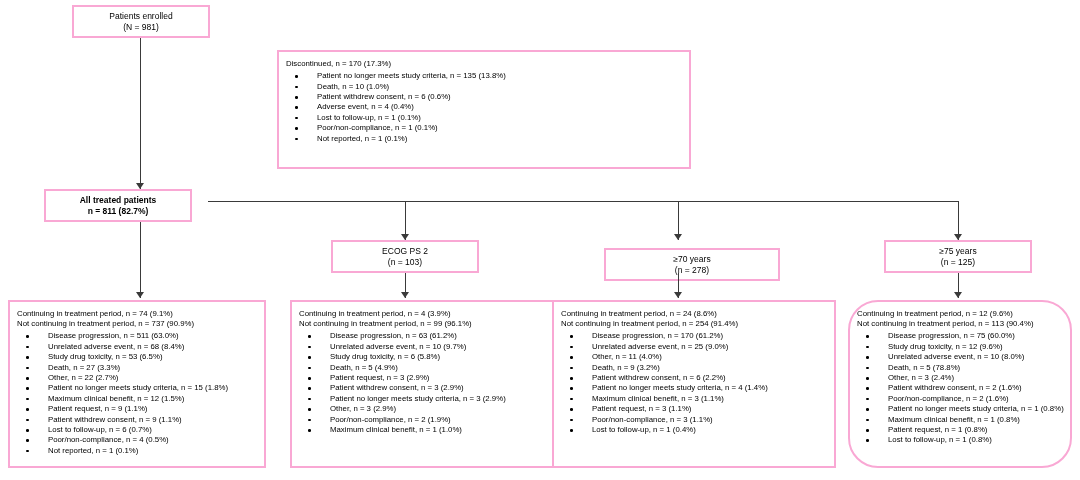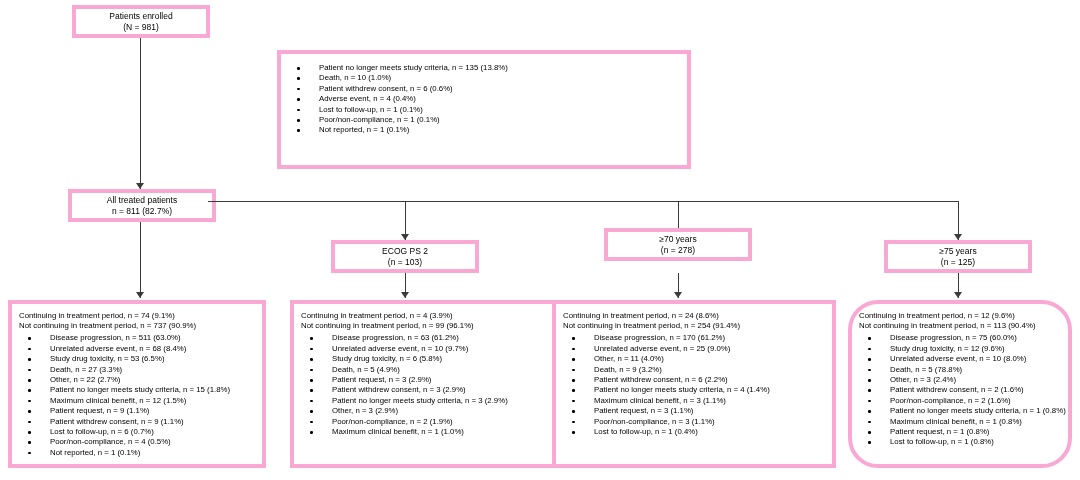--- a/index.html
+++ b/index.html
@@ -1,20 +1,20 @@
 <!DOCTYPE html>
 <html><head>
 <meta charset="utf-8">
 <style>
   html,body{margin:0;padding:0;background:#ffffff;}
   body{width:1080px;height:480px;overflow:hidden;
        font-family:"Liberation Sans","DejaVu Sans",sans-serif;color:#000;}
   #canvas{position:relative;width:1080px;height:480px;}
 
-  .box{position:absolute;border:4px solid #f9a8d4;background:#fff;box-sizing:border-box;}
+  .box{position:absolute;border:2px solid #f9a8d4;background:#fff;box-sizing:border-box;}
   .box.center{display:flex;flex-direction:column;align-items:center;justify-content:center;}
   .box.center .ln{font-size:8.5px;line-height:11px;white-space:nowrap;}
   .box.list{padding:7px 6px 4px 7px;}
 
   .hdr{font-size:7.8px;line-height:10.2px;white-space:nowrap;}
   ul.items{list-style:none;margin:2px 0 0 0;padding:0;}
   ul.items li{position:relative;font-size:7.8px;line-height:10.4px;
               padding-left:31px;white-space:nowrap;}
   ul.items li:before{content:"";position:absolute;left:9px;top:4px;
               width:2.6px;height:2.6px;background:#000;border-radius:50%;}
@@ -32,53 +32,54 @@
 
   <div class="box center" style="left:72px;top:5px;width:138px;height:33px;">
     <div class="ln">Patients enrolled</div>
     <div class="ln">(N = 981)</div>
   </div>
 
   <div class="vline" style="left:140px;top:38px;height:151px;"></div>
   <div class="arrow" style="left:136px;top:183px;"></div>
 
   <div class="box list" style="left:277px;top:50px;width:414px;height:119px;">
+    <div class="hdr">Discontinued, n = 170 (17.3%)</div>
     <ul class="items">
         <li>Patient no longer meets study criteria, n = 135 (13.8%)</li>
         <li>Death, n = 10 (1.0%)</li>
         <li>Patient withdrew consent, n = 6 (0.6%)</li>
         <li>Adverse event, n = 4 (0.4%)</li>
         <li>Lost to follow-up, n = 1 (0.1%)</li>
         <li>Poor/non-compliance, n = 1 (0.1%)</li>
         <li>Not reported, n = 1 (0.1%)</li>
       </ul>
   </div>
 
-  <div class="box center" style="left:68px;top:189px;width:148px;height:33px;">
+  <div class="box center" style="left:44px;top:189px;width:148px;height:33px;font-weight:bold;">
     <div class="ln">All treated patients</div>
     <div class="ln">n = 811 (82.7%)</div>
   </div>
 
   <div class="vline" style="left:140px;top:222px;height:76px;"></div>
   <div class="arrow" style="left:136px;top:292px;"></div>
 
   <div class="hline" style="left:208px;top:201px;width:750px;"></div>
   <div class="vline" style="left:405px;top:201px;height:39px;"></div>
   <div class="arrow" style="left:401px;top:234px;"></div>
   <div class="vline" style="left:678px;top:201px;height:39px;"></div>
   <div class="arrow" style="left:674px;top:234px;"></div>
   <div class="vline" style="left:958px;top:201px;height:39px;"></div>
   <div class="arrow" style="left:954px;top:234px;"></div>
 
   <div class="box center" style="left:331px;top:240px;width:148px;height:33px;">
     <div class="ln">ECOG PS 2</div>
     <div class="ln">(n = 103)</div>
   </div>
 
-  <div class="box center" style="left:604px;top:228px;width:148px;height:33px;">
+  <div class="box center" style="left:604px;top:248px;width:176px;height:33px;">
     <div class="ln">≥70 years</div>
     <div class="ln">(n = 278)</div>
   </div>
 
   <div class="box center" style="left:884px;top:240px;width:148px;height:33px;">
     <div class="ln">≥75 years</div>
     <div class="ln">(n = 125)</div>
   </div>
 
   <div class="vline" style="left:405px;top:273px;height:25px;"></div>

